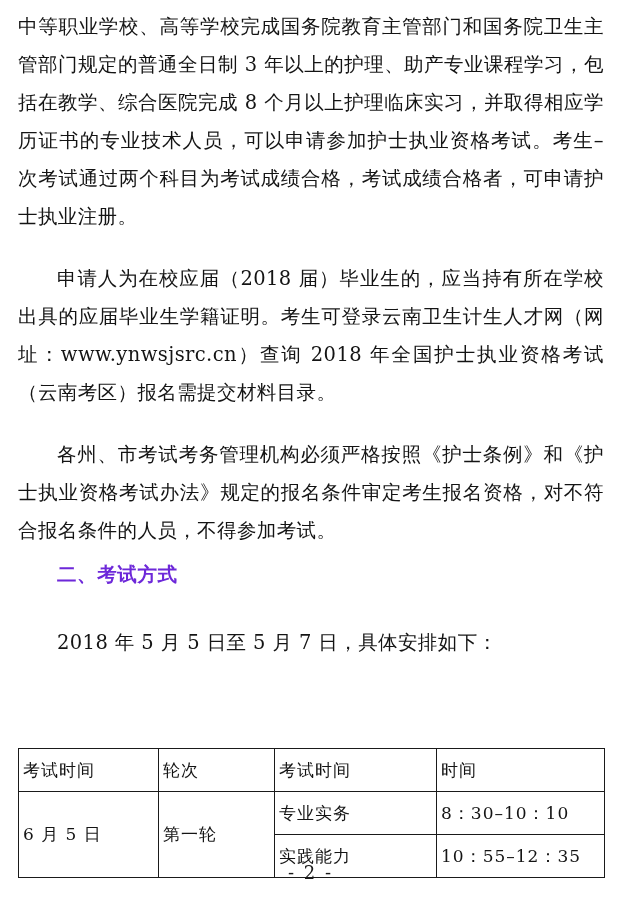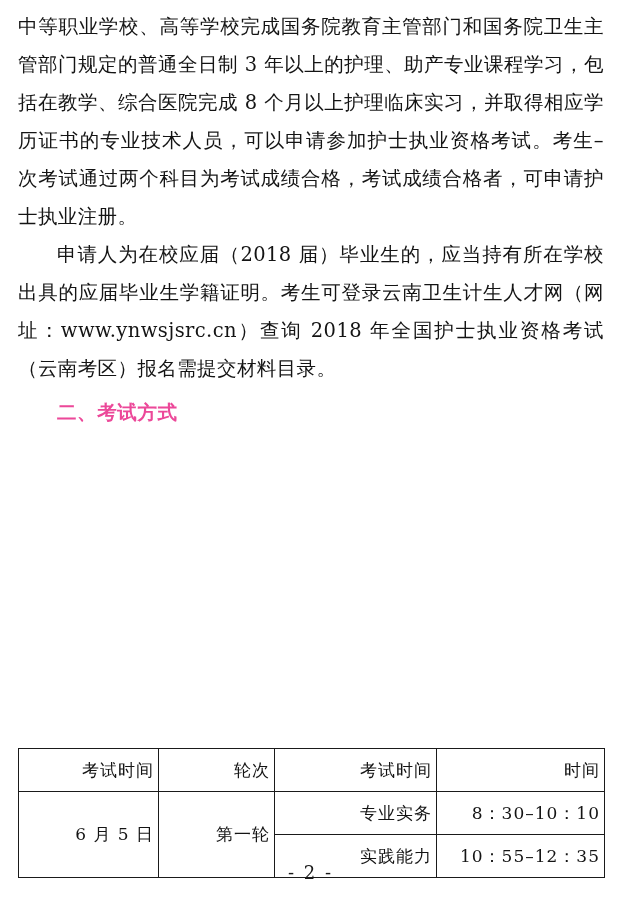--- a/index.html
+++ b/index.html
@@ -33,47 +33,48 @@
     margin: 0 0 0 0;
     font-size: 19.5px;
     line-height: 38px;
     letter-spacing: 0.4px;
     text-align: justify;
     text-justify: inter-ideograph;
     color: #141414;
   }
   p.indent {
     text-indent: 2em;
+    margin-top: 24px;
   }
   h3.heading {
     margin: 0;
     font-size: 19.5px;
     line-height: 38px;
     font-weight: bold;
     text-indent: 2em;
     letter-spacing: 0.6px;
-    color: #ec4899;
+    color: #6d28d9;
   }
   .spacer-sm { height: 6px; }
   .table-wrap {
     position: absolute;
     left: 18px;
     top: 748px;
     width: 586px;
   }
   table.schedule {
     border-collapse: collapse;
     width: 586px;
     table-layout: fixed;
   }
   table.schedule td, table.schedule th {
     border: 1.3px solid #1a1a1a;
     font-size: 17px;
     font-weight: normal;
-    text-align: right;
+    text-align: left;
     vertical-align: middle;
     height: 38px;
     padding: 2px 4px;
     letter-spacing: 1px;
     color: #141414;
   }
   col.c1 { width: 140px; }
   col.c2 { width: 116px; }
   col.c3 { width: 162px; }
   col.c4 { width: 168px; }
@@ -89,23 +90,25 @@
   }
 </style>
 </head>
 <body>
 
 <div class="page">
 
   <div class="body-text">
     <p class="para">中等职业学校、高等学校完成国务院教育主管部门和国务院卫生主管部门规定的普通全日制 3 年以上的护理、助产专业课程学习，包括在教学、综合医院完成 8 个月以上护理临床实习，并取得相应学历证书的专业技术人员，可以申请参加护士执业资格考试。考生–次考试通过两个科目为考试成绩合格，考试成绩合格者，可申请护士执业注册。</p>
     <p class="para indent">申请人为在校应届（2018 届）毕业生的，应当持有所在学校出具的应届毕业生学籍证明。考生可登录云南卫生计生人才网（网址：www.ynwsjsrc.cn）查询 2018 年全国护士执业资格考试（云南考区）报名需提交材料目录。</p>
+    <p class="para indent">各州、市考试考务管理机构必须严格按照《护士条例》和《护士执业资格考试办法》规定的报名条件审定考生报名资格，对不符合报名条件的人员，不得参加考试。</p>
     <div class="spacer-sm"></div>
     <h3 class="heading">二、考试方式</h3>
     <div class="spacer-sm"></div>
+    <p class="para indent">2018 年 5 月 5 日至 5 月 7 日，具体安排如下：</p>
   </div>
 
   <div class="table-wrap">
     <table class="schedule">
       <colgroup>
         <col class="c1">
           <col class="c2">
           <col class="c3">
           <col class="c4">
       </colgroup>

